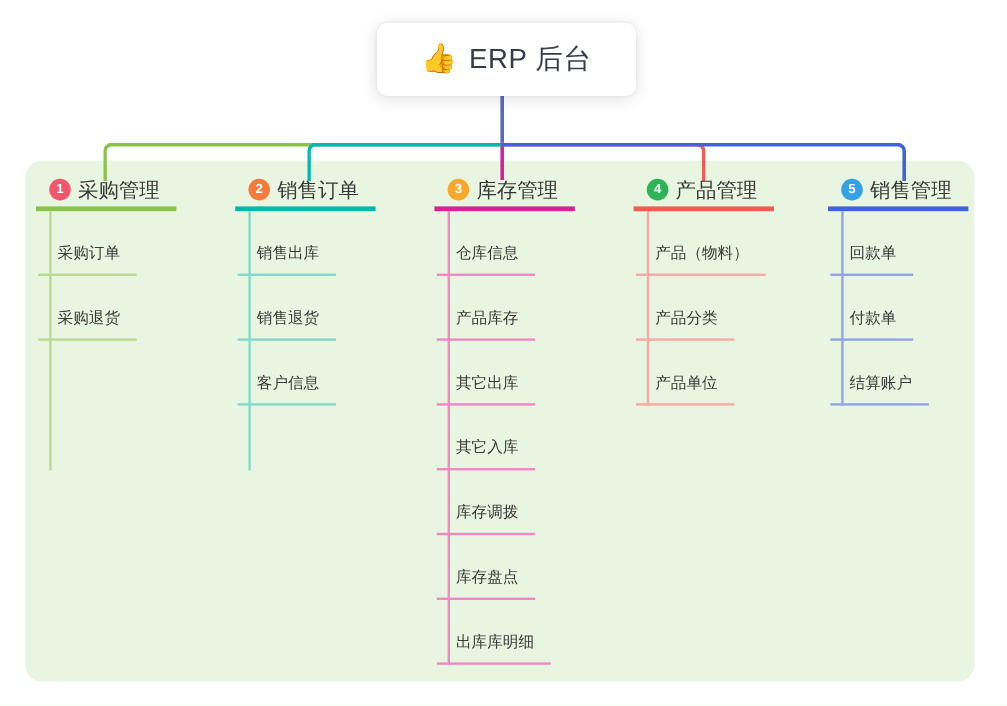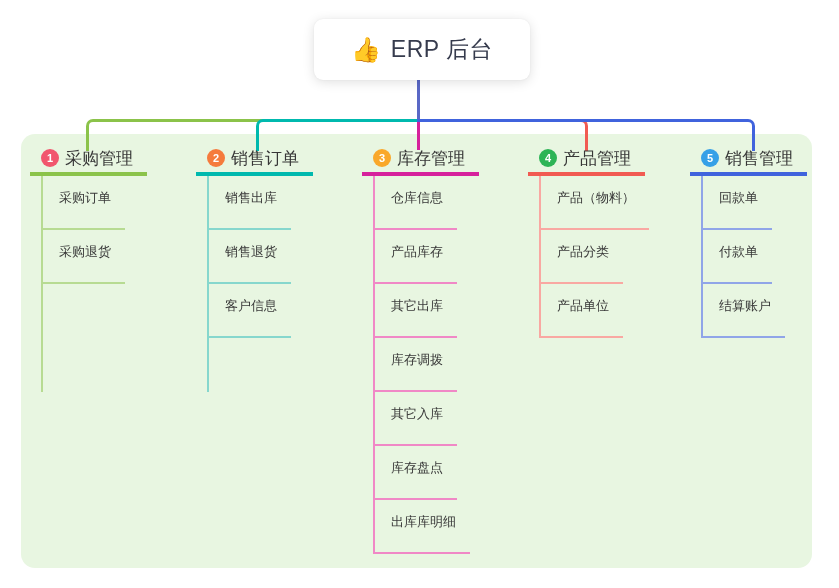--- a/index.html
+++ b/index.html
@@ -37,23 +37,23 @@
   }
   .badge{
     width:18px;height:18px;border-radius:50%;background:var(--badge);
     color:#fff;font-size:11px;font-weight:bold;line-height:18px;text-align:center;
     flex:0 0 18px;
   }
   .title-label{font-size:17px;font-weight:500;color:#373737;white-space:nowrap;font-family:Liberation Mono, monospace;}
   .col-children{position:relative;}
   .vline{position:absolute;left:11px;top:0;width:2px;background:var(--child-line);}
   .child-item{
-    box-sizing:border-box;height:54px;margin-left:13px;width:max-content;
+    box-sizing:border-box;height:54px;margin-left:2px;width:max-content;
     padding:0 14px 0 16px;border-bottom:2px solid var(--child-line);
-    display:flex;align-items:center;
+    display:flex;align-items:flex-end;
   }
   .child-label{font-size:13px;color:#383838;margin-bottom:8px;white-space:nowrap;}
 </style>
 </head>
 <body>
 
 <div class="canvas">
   <div class="panel"></div>
   <div id="connectors">
       <div class="vdrop" style="left: 417px; top: 119px; height: 31px; background: rgb(214, 33, 156);"></div>
@@ -111,24 +111,24 @@
     <div class="child-item">
     <span class="child-label">仓库信息</span>
   </div>
           <div class="child-item">
     <span class="child-label">产品库存</span>
   </div>
           <div class="child-item">
     <span class="child-label">其它出库</span>
   </div>
           <div class="child-item">
-    <span class="child-label">库存调拨</span>
+    <span class="child-label">其它入库</span>
   </div>
           <div class="child-item">
-    <span class="child-label">其它入库</span>
+    <span class="child-label">库存调拨</span>
   </div>
           <div class="child-item">
     <span class="child-label">库存盘点</span>
   </div>
           <div class="child-item">
     <span class="child-label">出库库明细</span>
   </div>
         </div>
   </div>
       <div class="column" style="left: 528px; --line: #f15b52; --child-line: #f9a8a2; --badge: #2db456;">

